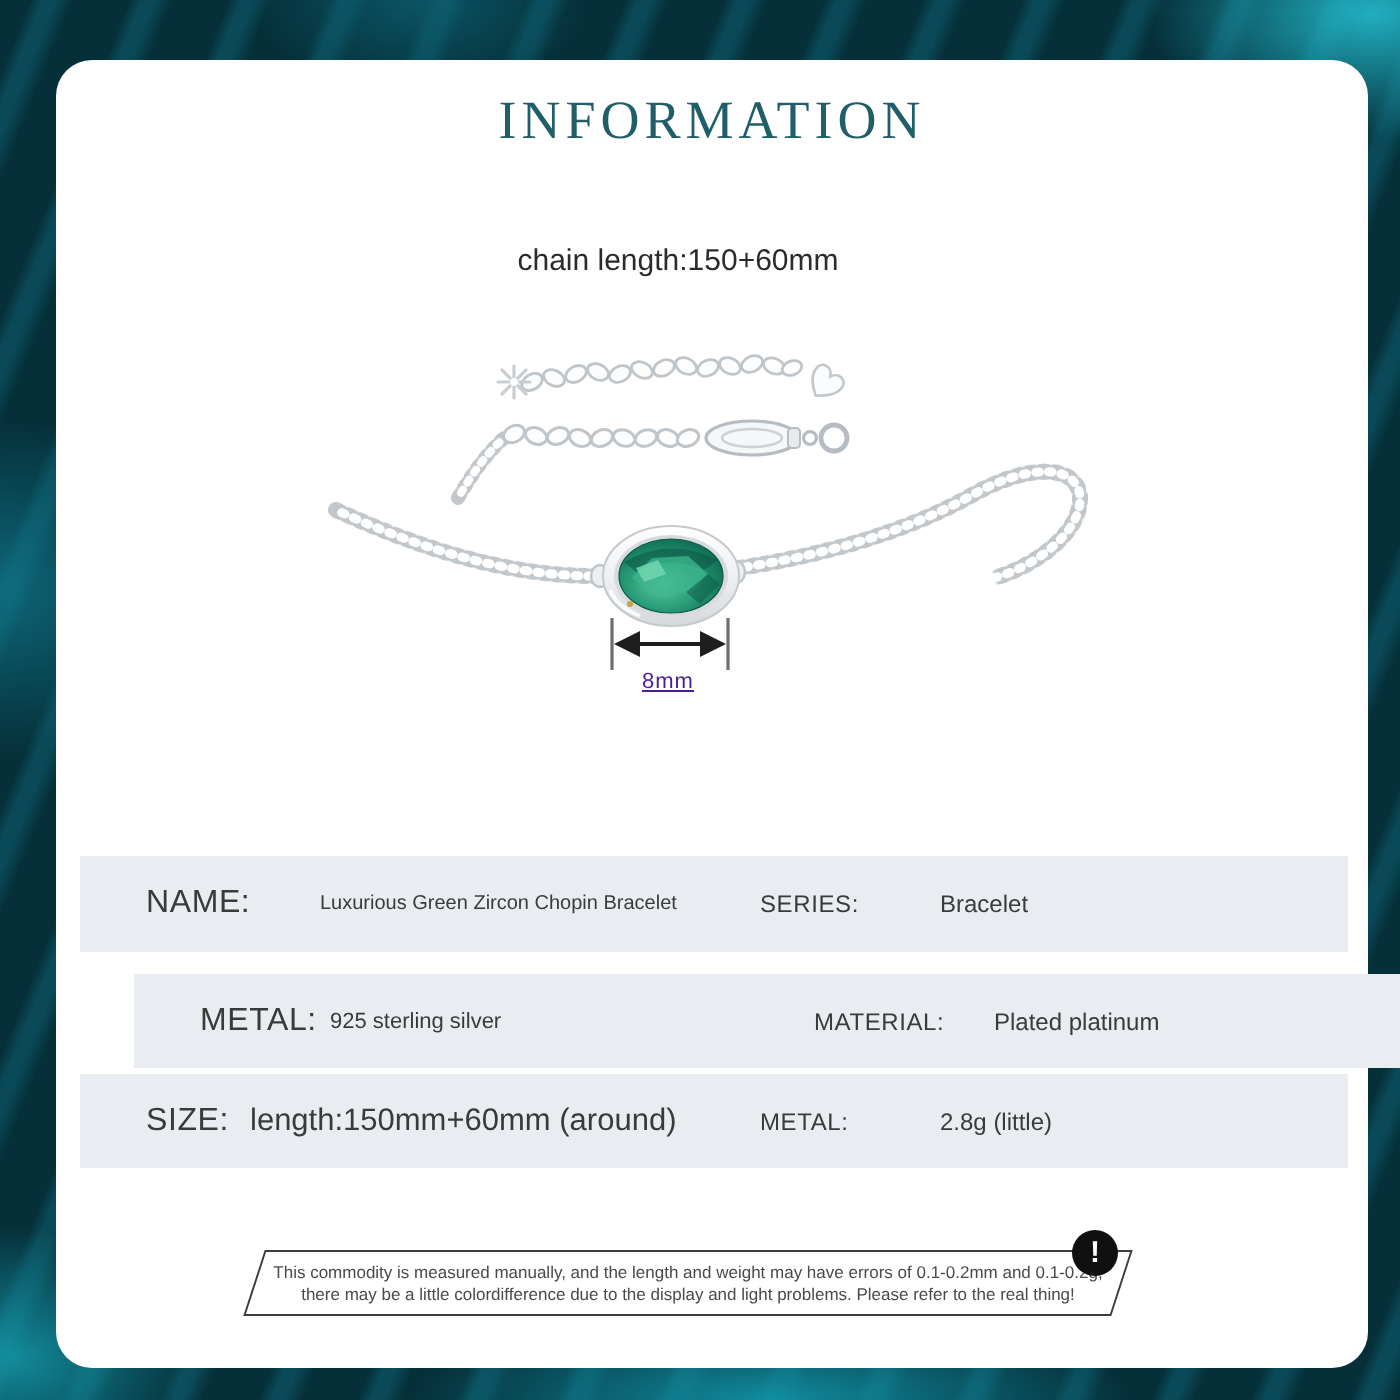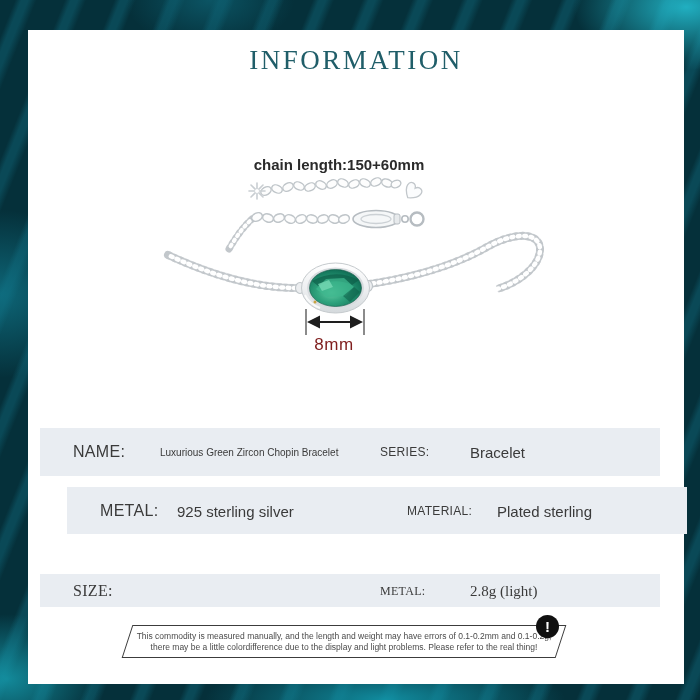--- a/index.html
+++ b/index.html
@@ -16,49 +16,50 @@
       radial-gradient(240px 60px at 55% 100%, rgba(18,150,170,.9), transparent 75%),
       radial-gradient(150px 120px at 0% 42%, rgba(16,120,140,.75), transparent 70%),
       radial-gradient(130px 90px at 1% 97%, rgba(22,160,178,.8), transparent 72%),
       radial-gradient(120px 70px at 30% 0%, rgba(14,100,118,.7), transparent 70%),
       repeating-linear-gradient(112deg, #05303a 0 14px, #0a4957 20px 26px, #05303a 34px 46px);
   }
   
   .panel{
     position:absolute;left:28px;top:30px;width:656px;height:654px;
     background:#ffffff;
+    border-radius:18px;
   }
   .title{
     margin:0;padding-top:15px;text-align:center;
     font-family:"Liberation Serif","DejaVu Serif",serif;
     font-size:27px;font-weight:400;letter-spacing:2.5px;color:#205e69;
   }
   .caption{
-    position:absolute;left:0;right:0;top:126px;text-align:center;
+    position:absolute;left:0;right:0;top:92px;text-align:center;
     transform:translateX(-17px);
-    font-size:15px;font-weight:700;color:#2b2b2b;
+    font-size:15px;font-weight:400;color:#2b2b2b;
   }
   .bracelet-svg{position:absolute;left:112px;top:135px;width:440px;height:200px;}
   .dim-label{
     position:absolute;left:256px;top:305px;width:100px;text-align:center;
-    font-size:17px;font-weight:500;color:#7f1d1d;letter-spacing:.5px;
+    font-size:11px;font-weight:500;color:#4c1d95;letter-spacing:.5px;text-decoration:underline;
   }
   
   .spec-row{
-    position:absolute;left:12px;width:620px;background:#e9edf2;color:#3a3a3a;
+    position:absolute;left:12px;width:620px;background:#e9edf2;color:#3a3a3a;padding-left:14px;
   }
   .spec-row span{position:absolute;top:50%;transform:translateY(-50%);white-space:nowrap;}
   .row-0{top:398px;height:48px;}
   .row-1{top:457px;height:47px;margin-left:27px;}
-  .row-2{top:544px;height:33px;font-family:Liberation Serif, serif;}
+  .row-2{top:507px;height:47px;}
   .l-label{left:33px;font-size:16px;letter-spacing:.3px;}
   .r-label{left:340px;font-size:12px;letter-spacing:.3px;}
-  .r-value{left:430px;font-size:15px;}
+  .r-value{left:430px;font-size:12px;}
   .row-0 .l-value{left:120px;font-size:10px;}
-  .row-1 .l-value{left:110px;font-size:15px;}
+  .row-1 .l-value{left:98px;font-size:11px;}
   .row-2 .l-value{left:85px;font-size:15.5px;}
   
   .disclaimer{
     position:absolute;left:99px;top:595px;width:434px;height:33px;
     border:1.5px solid #3c3c3c;transform:skewX(-18deg);
     box-sizing:border-box;background:#fff;
   }
   .disclaimer-inner{
     transform:skewX(18deg);width:100%;height:100%;
     display:flex;flex-direction:column;justify-content:center;align-items:center;
@@ -188,26 +189,27 @@
     <div class="spec-row row-0">
       <span class="l-label">NAME:</span>
       <span class="l-value">Luxurious Green Zircon Chopin Bracelet</span>
       <span class="r-label">SERIES:</span>
       <span class="r-value">Bracelet</span>
     </div>
     <div class="spec-row row-1">
       <span class="l-label">METAL:</span>
       <span class="l-value">925 sterling silver</span>
       <span class="r-label">MATERIAL:</span>
-      <span class="r-value">Plated sterling</span>
+      <span class="r-value">Plated platinum</span>
     </div>
     <div class="spec-row row-2">
       <span class="l-label">SIZE:</span>
+      <span class="l-value">length:150mm+60mm (around)</span>
       <span class="r-label">METAL:</span>
-      <span class="r-value">2.8g (light)</span>
+      <span class="r-value">2.8g (little)</span>
     </div>
 
     <div class="disclaimer">
       <div class="disclaimer-inner">
         <div>This commodity is measured manually, and the length and weight may have errors of 0.1-0.2mm and 0.1-0.2g,</div>
         <div>there may be a little colordifference due to the display and light problems. Please refer to the real thing!</div>
       </div>
     </div>
     <div class="alert-badge">!</div>
 

